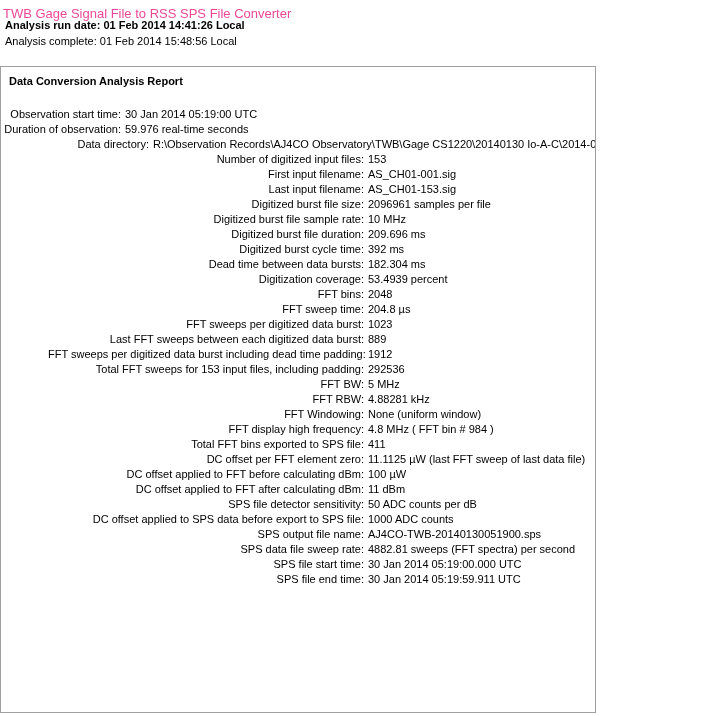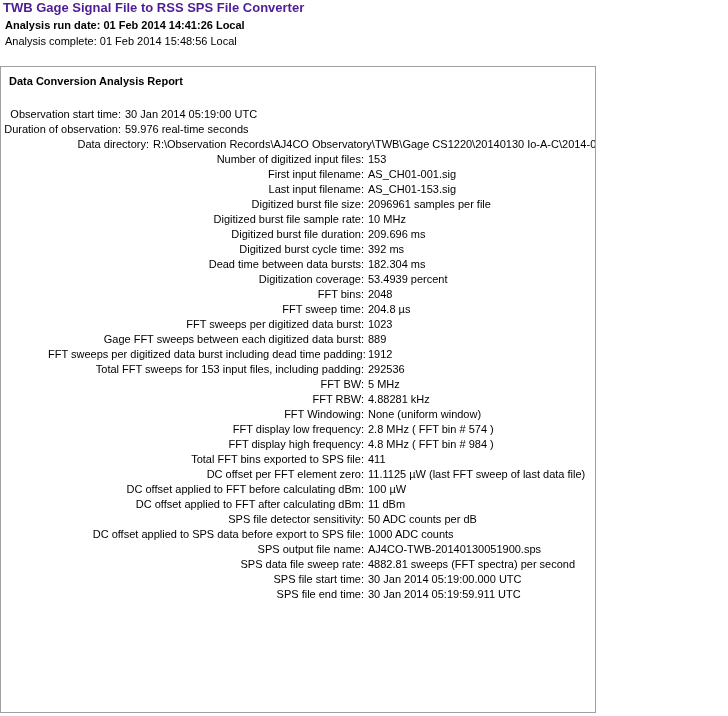--- a/index.html
+++ b/index.html
@@ -12,24 +12,24 @@
     width: 728px;
     height: 716px;
     font-family: "Liberation Sans", sans-serif;
     font-size: 11px;
     color: #000000;
     overflow: hidden;
   }
   .app-title {
     position: absolute;
     left: 3px;
-    top: 0;
+    top: 6px;
     font-size: 13px;
-    font-weight: bold;
-    color: #4c1d95;
+    font-weight: normal;
+    color: #ec4899;
     white-space: pre;
   }
   .hdr-line {
     position: absolute;
     left: 5px;
     white-space: pre;
   }
   .hdr-run { top: 19px; font-weight: bold; }
   .hdr-complete { top: 35px; }
 
@@ -97,29 +97,28 @@
         <div class="row"><span class="lbl lbl-std">Digitized burst file sample rate:</span><span class="val">10 MHz</span></div>
         <div class="row"><span class="lbl lbl-std">Digitized burst file duration:</span><span class="val">209.696 ms</span></div>
         <div class="row"><span class="lbl lbl-std">Digitized burst cycle time:</span><span class="val">392 ms</span></div>
         <div class="row"><span class="lbl lbl-std">Dead time between data bursts:</span><span class="val">182.304 ms</span></div>
         <div class="row"><span class="lbl lbl-std">Digitization coverage:</span><span class="val">53.4939 percent</span></div>
       </div>
       <div class="section">
         <div class="row"><span class="lbl lbl-std">FFT bins:</span><span class="val">2048</span></div>
         <div class="row"><span class="lbl lbl-std">FFT sweep time:</span><span class="val">204.8 µs</span></div>
         <div class="row"><span class="lbl lbl-std">FFT sweeps per digitized data burst:</span><span class="val">1023</span></div>
-        <div class="row"><span class="lbl lbl-std">Gage FFT sweeps between each digitized data burst:</span><span class="val">889</span></div>
+        <div class="row"><span class="lbl lbl-std">Last FFT sweeps between each digitized data burst:</span><span class="val">889</span></div>
         <div class="row"><span class="lbl lbl-std">FFT sweeps per digitized data burst including dead time padding:</span><span class="val">1912</span></div>
         <div class="row"><span class="lbl lbl-std">Total FFT sweeps for 153 input files, including padding:</span><span class="val">292536</span></div>
       </div>
       <div class="section">
         <div class="row"><span class="lbl lbl-std">FFT BW:</span><span class="val">5 MHz</span></div>
         <div class="row"><span class="lbl lbl-std">FFT RBW:</span><span class="val">4.88281 kHz</span></div>
         <div class="row"><span class="lbl lbl-std">FFT Windowing:</span><span class="val">None (uniform window)</span></div>
-        <div class="row"><span class="lbl lbl-std">FFT display low frequency:</span><span class="val">2.8 MHz ( FFT bin # 574 )</span></div>
         <div class="row"><span class="lbl lbl-std">FFT display high frequency:</span><span class="val">4.8 MHz ( FFT bin # 984 )</span></div>
         <div class="row"><span class="lbl lbl-std">Total FFT bins exported to SPS file:</span><span class="val">411</span></div>
       </div>
       <div class="section">
         <div class="row"><span class="lbl lbl-std">DC offset per FFT element zero:</span><span class="val">11.1125 µW (last FFT sweep of last data file)</span></div>
         <div class="row"><span class="lbl lbl-std">DC offset applied to FFT before calculating dBm:</span><span class="val">100 µW</span></div>
         <div class="row"><span class="lbl lbl-std">DC offset applied to FFT after calculating dBm:</span><span class="val">11 dBm</span></div>
         <div class="row"><span class="lbl lbl-std">SPS file detector sensitivity:</span><span class="val">50 ADC counts per dB</span></div>
         <div class="row"><span class="lbl lbl-std">DC offset applied to SPS data before export to SPS file:</span><span class="val">1000 ADC counts</span></div>
       </div>

